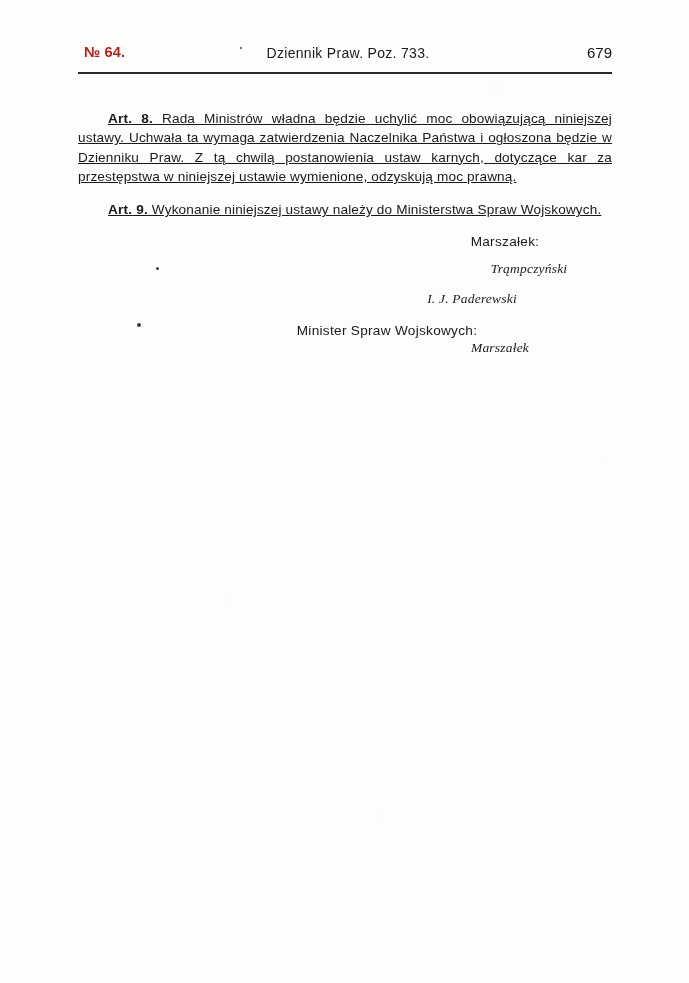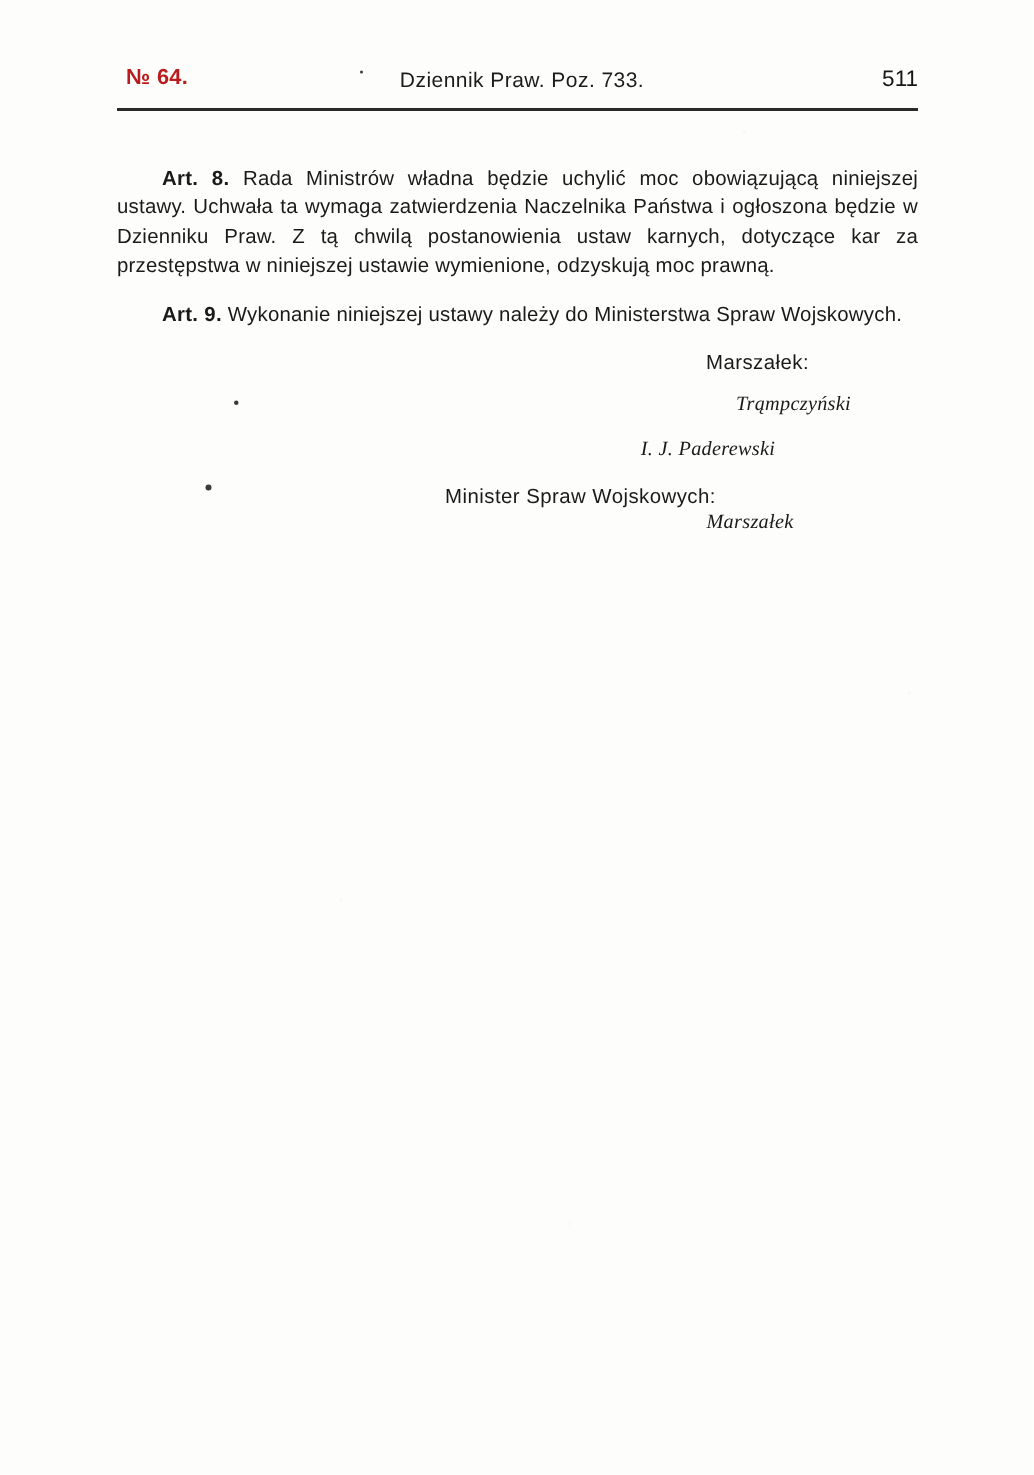--- a/index.html
+++ b/index.html
@@ -93,20 +93,21 @@
     color: #1a1a1a;
     letter-spacing: 0.15px;
     margin-bottom: 10px;
   }
   .para .artlabel {
     font-weight: bold;
     letter-spacing: 0.2px;
   }
   .para.indent {
     text-indent: 30px;
+    text-decoration: underline;
   }
 
   .sigblock {
     margin-top: 14px;
     font-size: 13.6px;
     color: #1a1a1a;
     text-align: center;
   }
   .sig-role {
     letter-spacing: 0.3px;
@@ -159,21 +160,21 @@
   }
 </style>
 </head>
 <body>
 
 <div class="page">
 
   <div class="header">
     <span class="issue">№ 64.</span>
     <span class="center">Dziennik Praw.  Poz. 733.</span>
-    <span class="pageno">511</span>
+    <span class="pageno">679</span>
   </div>
 
   <div class="rule"></div>
 
   <div class="body">
 
     <p class="para indent">
       <span class="artlabel">Art. 8.</span><span> Rada Ministrów władna będzie uchylić moc obowiązującą niniejszej ustawy. Uchwała ta wymaga zatwierdzenia Naczelnika Państwa i ogłoszona będzie w Dzienniku Praw. Z tą chwilą postanowienia ustaw karnych, dotyczące kar za przestępstwa w niniejszej ustawie wymienione, odzyskują moc prawną.</span>
     </p>
 

